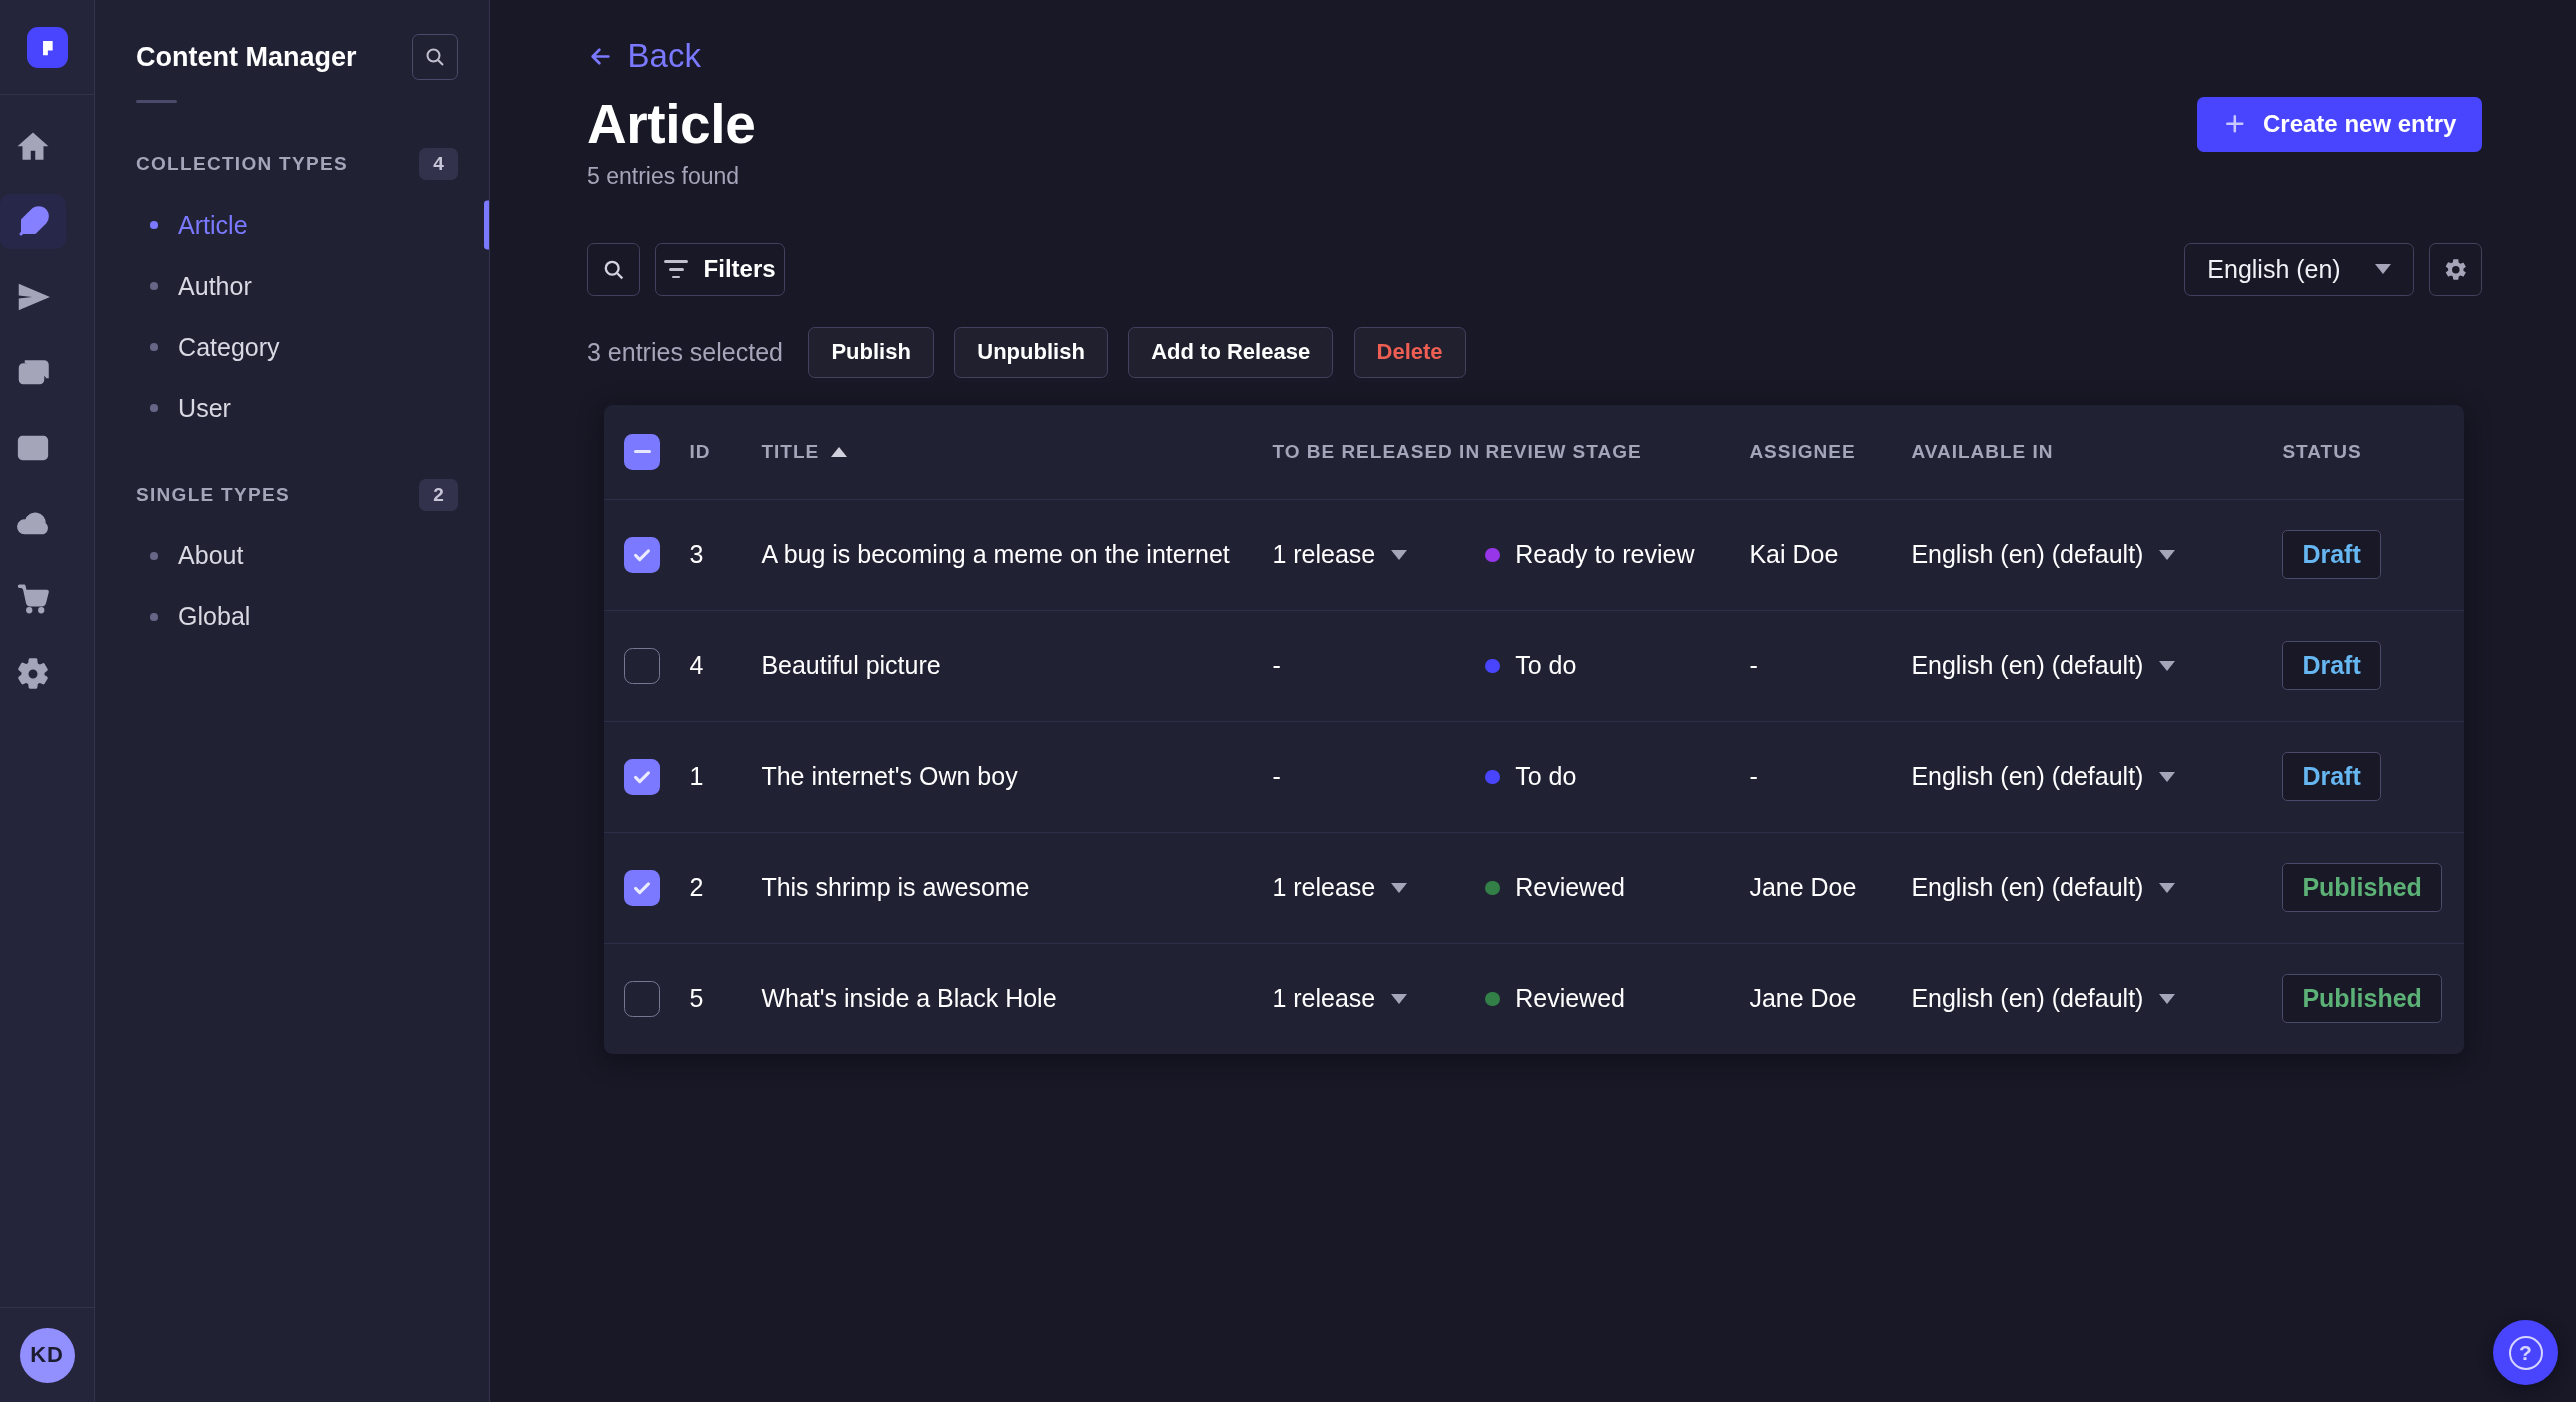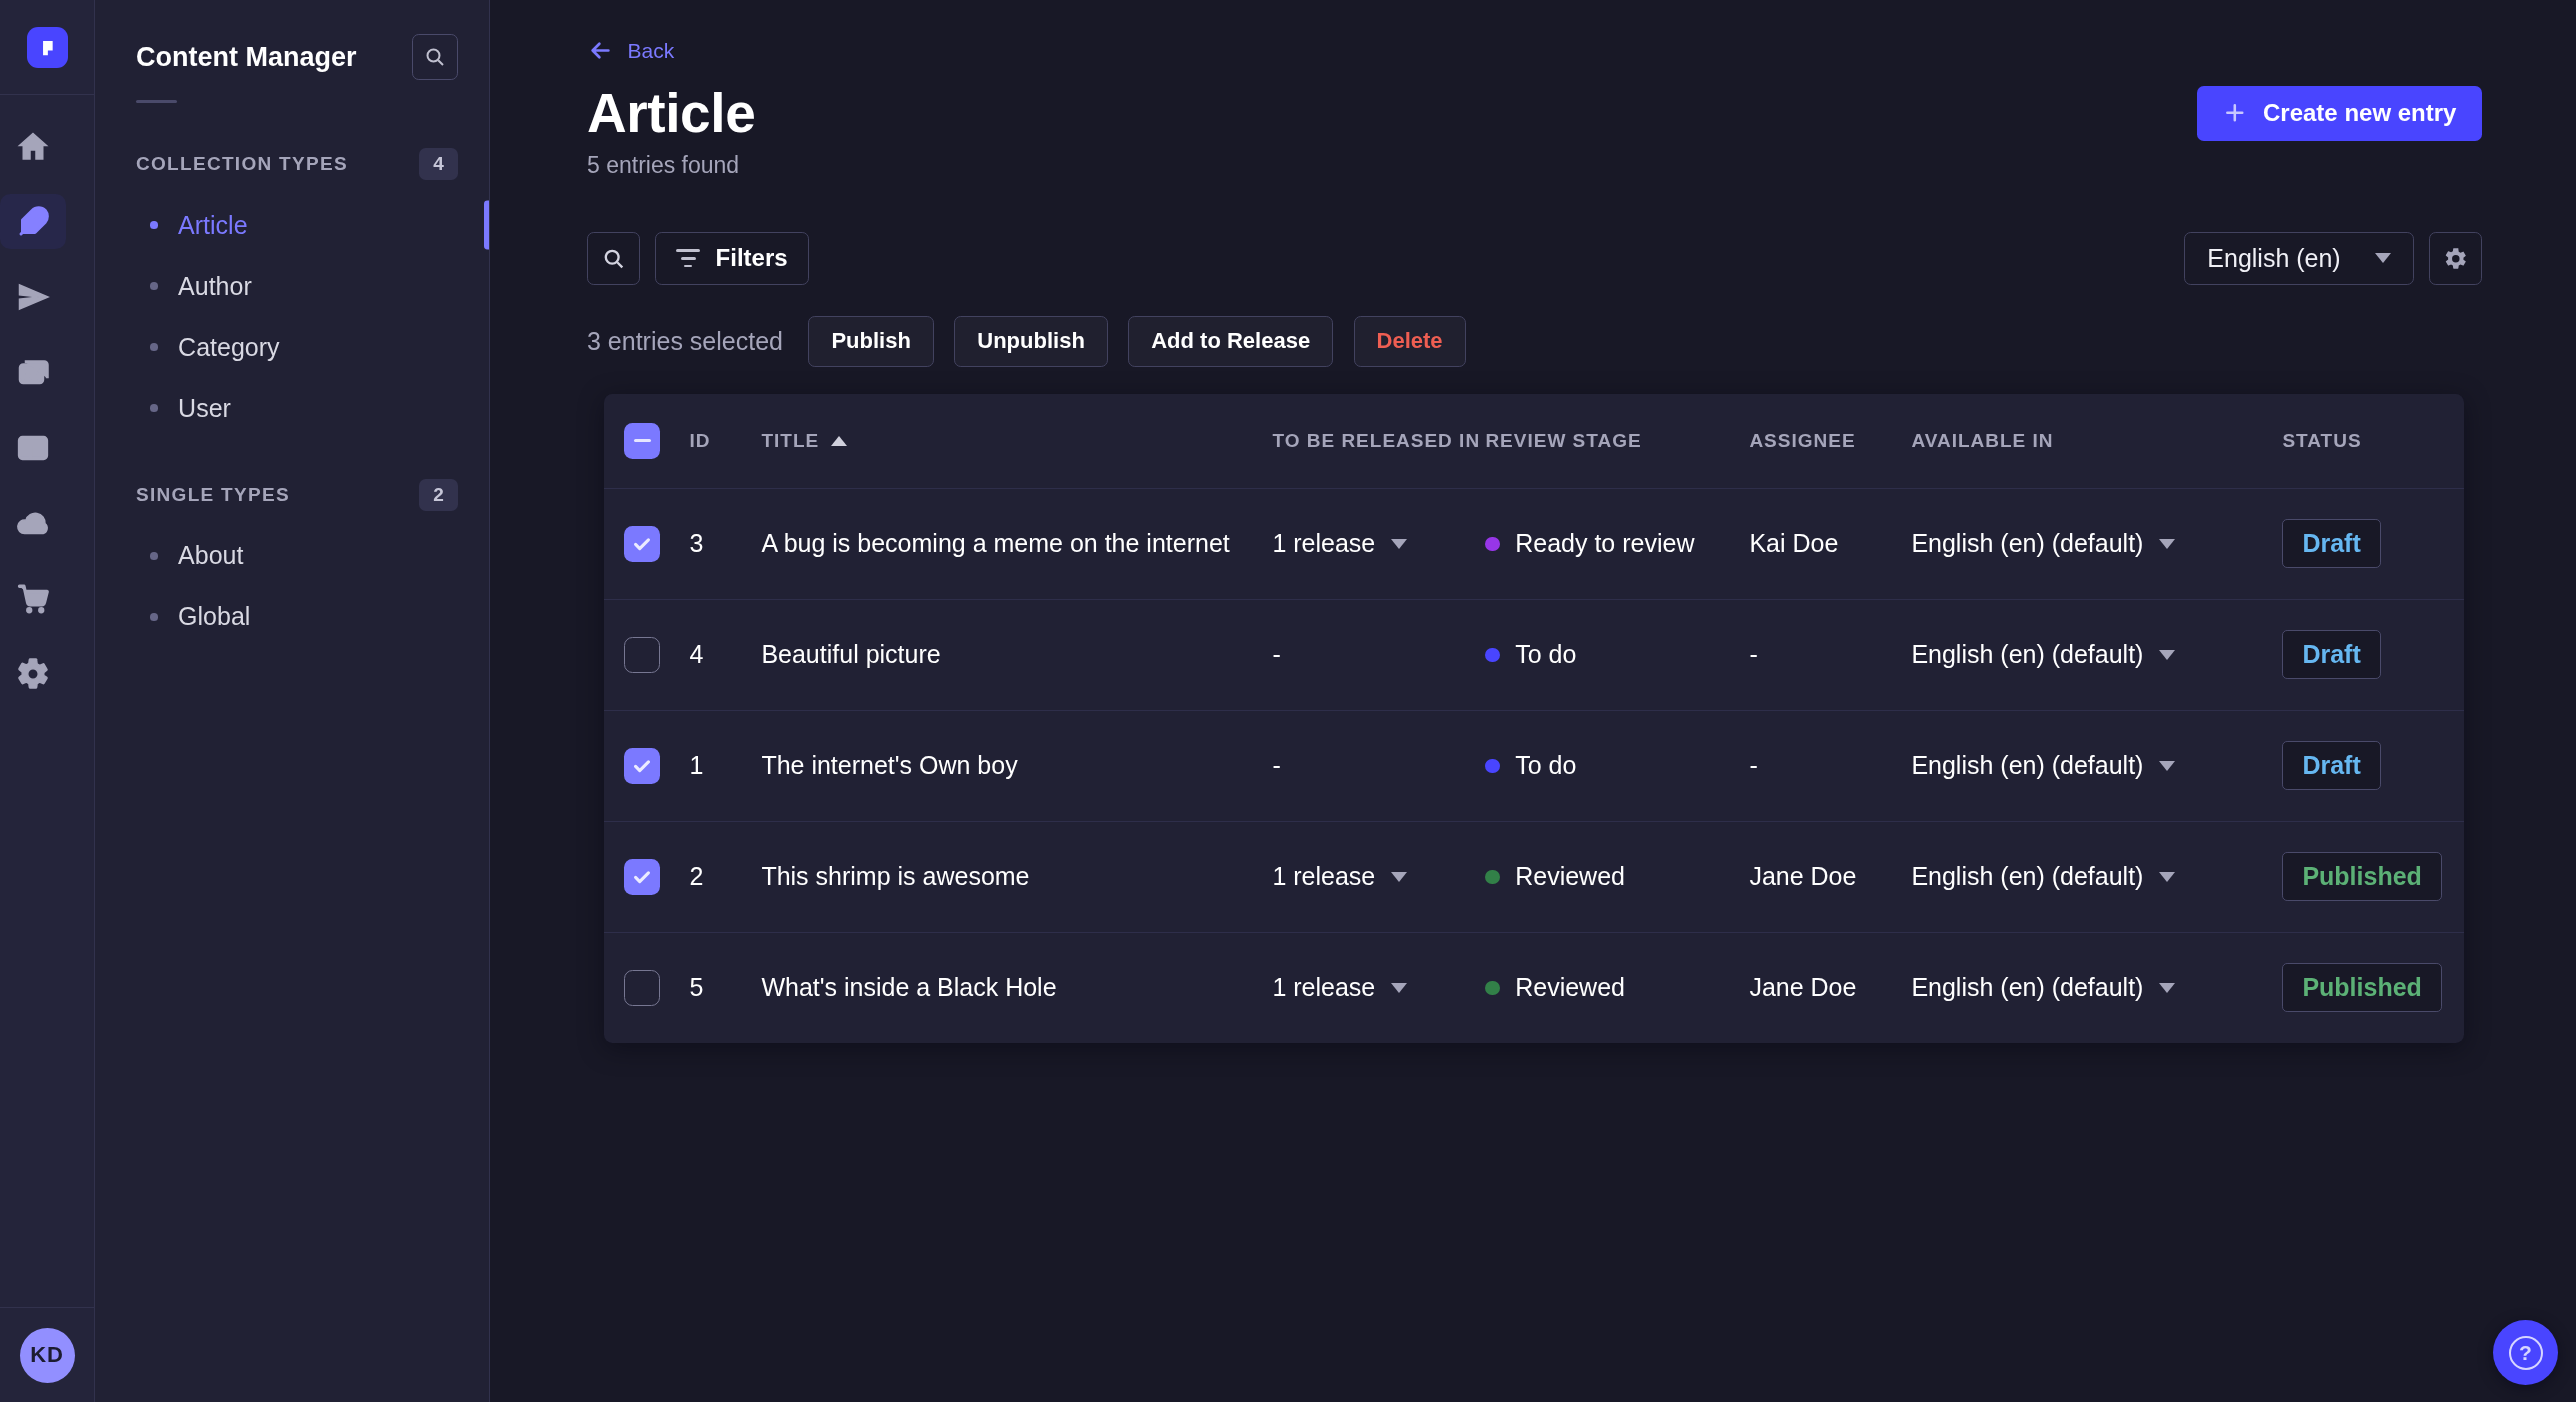--- a/index.html
+++ b/index.html
@@ -39,34 +39,34 @@
   .section-label { font-size:19px; font-weight:700; letter-spacing:1.3px; color:#a5a5ba; }
   .section-badge { min-width:39px; height:32px; padding:0 8.5px; background:#32324d; border-radius:6.8px; color:#c6c6d8; font-size:19px; font-weight:600; display:flex; align-items:center; justify-content:center; }
   .subnav-items { margin-top:13.6px; }
   .subnav-item { height:61px; display:flex; align-items:center; padding-left:55px; position:relative; font-size:25px; color:#d9d9e3; cursor:pointer; }
   .subnav-item .bullet { width:7.7px; height:7.7px; border-radius:50%; background:#666687; margin-right:20.4px; flex:none; }
   .subnav-item.active { color:#7b79ff; }
   .subnav-item.active .bullet { background:#7b79ff; }
   .subnav-item.active .active-bar { position:absolute; right:0; top:50%; transform:translateY(-50%); width:5.1px; height:49px; border-radius:3.4px 0 0 3.4px; background:#7b79ff; }
   
   .content { flex:1; padding:37px 94px 0 97px; position:relative; }
-  .back-row { display:flex; align-items:center; gap:13.6px; color:#7b79ff; font-size:21px; cursor:pointer; width:max-content; }
+  .back-row { display:flex; align-items:center; gap:13.6px; color:#7b79ff; font-size:33px; cursor:pointer; width:max-content; }
   .back-row svg { width:27px; height:27px; stroke:#7b79ff; fill:none; stroke-width:2.4; }
   .title-row { display:flex; justify-content:space-between; align-items:center; margin-top:17px; }
   .page-title { font-size:55px; font-weight:700; color:#ffffff; letter-spacing:-0.4px; }
   .btn-primary { display:flex; align-items:center; gap:15.3px; height:55px; padding:0 25.6px; background:#4945ff; border:none; border-radius:6.8px; color:#ffffff; font-size:24px; font-weight:600; font-family:inherit; cursor:pointer; }
   .btn-primary svg { width:25.6px; height:25.6px; stroke:rgba(255,255,255,.7); stroke-width:2.4; }
   .page-subtitle { margin-top:6.8px; font-size:23px; color:#a5a5ba; }
   
   .toolbar { margin-top:53px; display:flex; justify-content:space-between; align-items:center; }
   .toolbar-left, .toolbar-right { display:flex; align-items:center; gap:15.3px; }
   .tool-icon-btn { width:53px; height:53px; border:0.9px solid #42425f; border-radius:6.8px; background:transparent; display:flex; align-items:center; justify-content:center; cursor:pointer; }
   .tool-icon-btn svg { width:25.6px; height:25.6px; stroke:#d3d3e0; fill:none; stroke-width:2.2; }
   .tool-icon-btn .fillic { fill:#a5a5ba; stroke:none; }
-  .btn-ghost { display:flex; align-items:center; gap:15.3px; height:53px; padding:0 20px; background:transparent; border:0.9px solid #42425f; border-radius:6.8px; color:#ffffff; font-size:24px; font-weight:600; font-family:inherit; cursor:pointer; }
+  .btn-ghost { display:flex; align-items:center; gap:15.3px; height:53px; padding:0 8px; background:transparent; border:0.9px solid #42425f; border-radius:6.8px; color:#ffffff; font-size:24px; font-weight:600; font-family:inherit; cursor:pointer; }
   .filter-lines { display:flex; flex-direction:column; gap:5.1px; align-items:center; }
   .filter-lines i { display:block; height:2.6px; border-radius:1.7px; background:#c0c0cf; }
   .filter-lines i:nth-child(1){ width:24px; } .filter-lines i:nth-child(2){ width:15.3px; } .filter-lines i:nth-child(3){ width:7.7px; }
   .locale-select { display:flex; align-items:center; gap:34px; height:53px; padding:0 22px; border:0.9px solid #42425f; border-radius:6.8px; font-size:25px; color:#f0f0f6; cursor:pointer; }
   .caret { width:0; height:0; border-left:8.5px solid transparent; border-right:8.5px solid transparent; border-top:10.2px solid #a5a5ba; }
   
   .selection-row { margin-top:31px; display:flex; align-items:center; gap:20.4px; }
   .selection-text { font-size:25px; color:#a5a5ba; margin-right:5.1px; }
   .btn-sec { height:51px; padding:2px 22px; background:#20202f; border:0.9px solid #42425f; border-radius:6.8px; color:#ffffff; font-size:22px; font-weight:600; font-family:inherit; cursor:pointer; }
   .btn-sec.danger { color:#ee5e52; }

